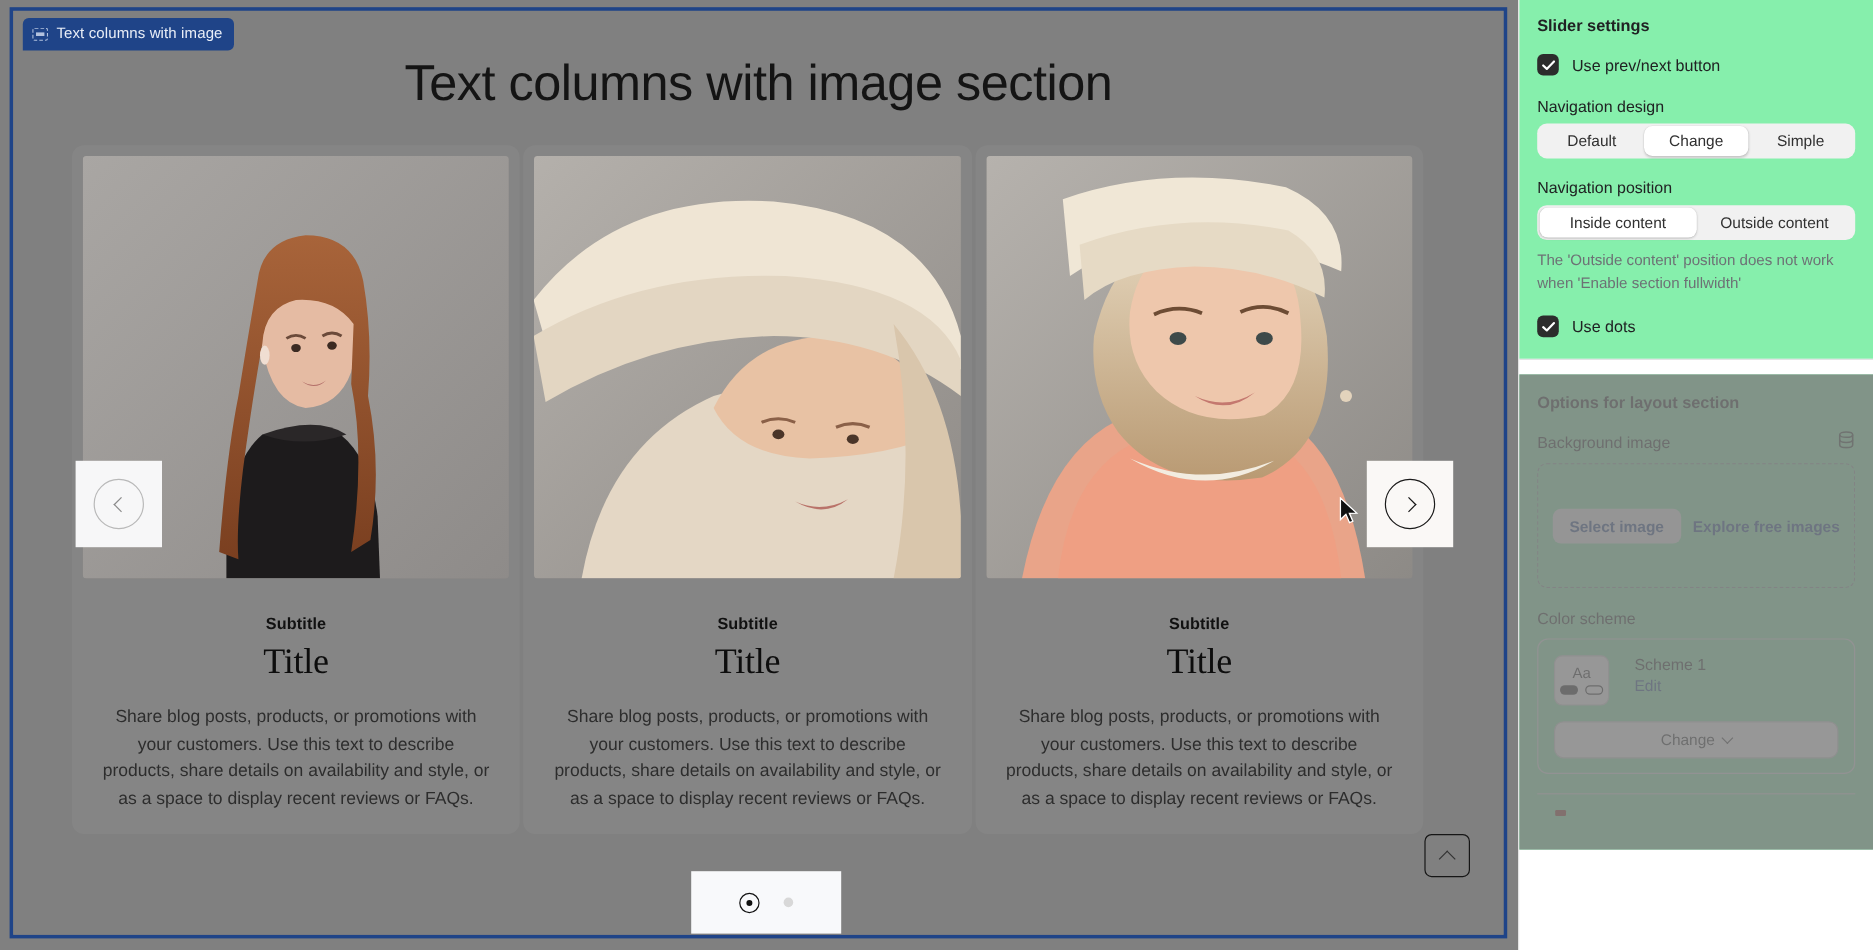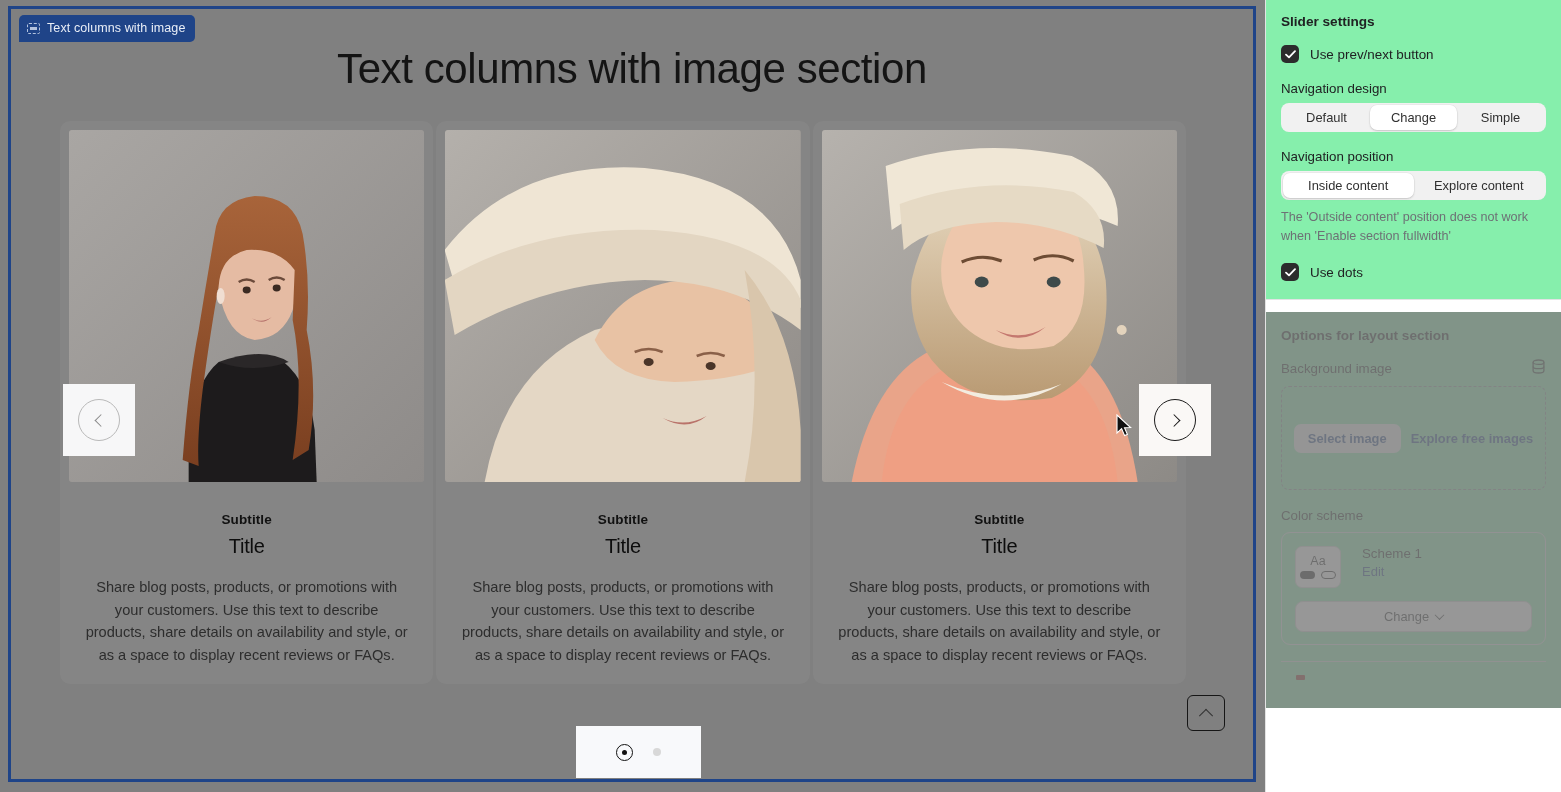--- a/index.html
+++ b/index.html
@@ -50,20 +50,21 @@
     font-weight: 400;
     color:#141414;
     letter-spacing:-.4px;
     padding-top: 36px;
   }
 
   #cards {
     position:absolute; left:0; right:18px; top:112px;
     display:flex; gap: 3px;
     padding: 0 49px;
+    justify-content: flex-end;
   }
   .card {
     flex:1 1 0;
     background: rgba(255,255,255,0.045);
     border-radius: 10px;
     padding: 9px 9px 18px 9px;
     min-width:0;
   }
   .card-media {
     height: 352px;
@@ -71,22 +72,22 @@
     overflow:hidden;
     position:relative;
     background:#8d8a88;
   }
   .card-media svg { display:block; width:100%; height:100%; }
   .card-subtitle {
     text-align:center; font-size:13.5px; font-weight:700;
     color:#111; margin-top:30px; letter-spacing:.1px;
   }
   .card-title {
-    text-align:center; font-size:20px; font-weight:500;
-    color:#0d0d0d; margin-top:8px; letter-spacing:-.2px;
+    text-align:center; font-size:30px; font-weight:500;
+    color:#0d0d0d; margin-top:8px; letter-spacing:-.2px;font-family:Liberation Serif, serif;
   }
   .card-body {
     text-align:center; font-size:14.6px; line-height:22.5px;
     color:#2d2d2d; margin-top:18px; padding: 0 14px;
   }
 
   
   .nav-btn {
     position:absolute; top:375px;
     width:72px; height:72px;
@@ -383,21 +384,21 @@
       <div class="field-label">Navigation design</div>
       <div class="segmented">
         <div class="seg">Default</div>
         <div class="seg selected">Change</div>
         <div class="seg">Simple</div>
       </div>
 
       <div class="field-label" style="margin-top:17px;">Navigation position</div>
       <div class="segmented">
         <div class="seg selected">Inside content</div>
-        <div class="seg">Explore content</div>
+        <div class="seg">Outside content</div>
       </div>
       <div class="helper">The 'Outside content' position does not work when 'Enable section fullwidth'</div>
 
       <div class="chk-row" style="margin:17px 0 2px 0;">
         <span class="chk">
           <svg width="11" height="9" viewBox="0 0 11 9">
               <path d="M1 4.6 L4 7.4 L10 1.2" stroke="#fff" stroke-width="1.8" fill="none" stroke-linecap="round" stroke-linejoin="round"></path>
             </svg>
         </span>
         <span class="chk-label">Use dots</span>

